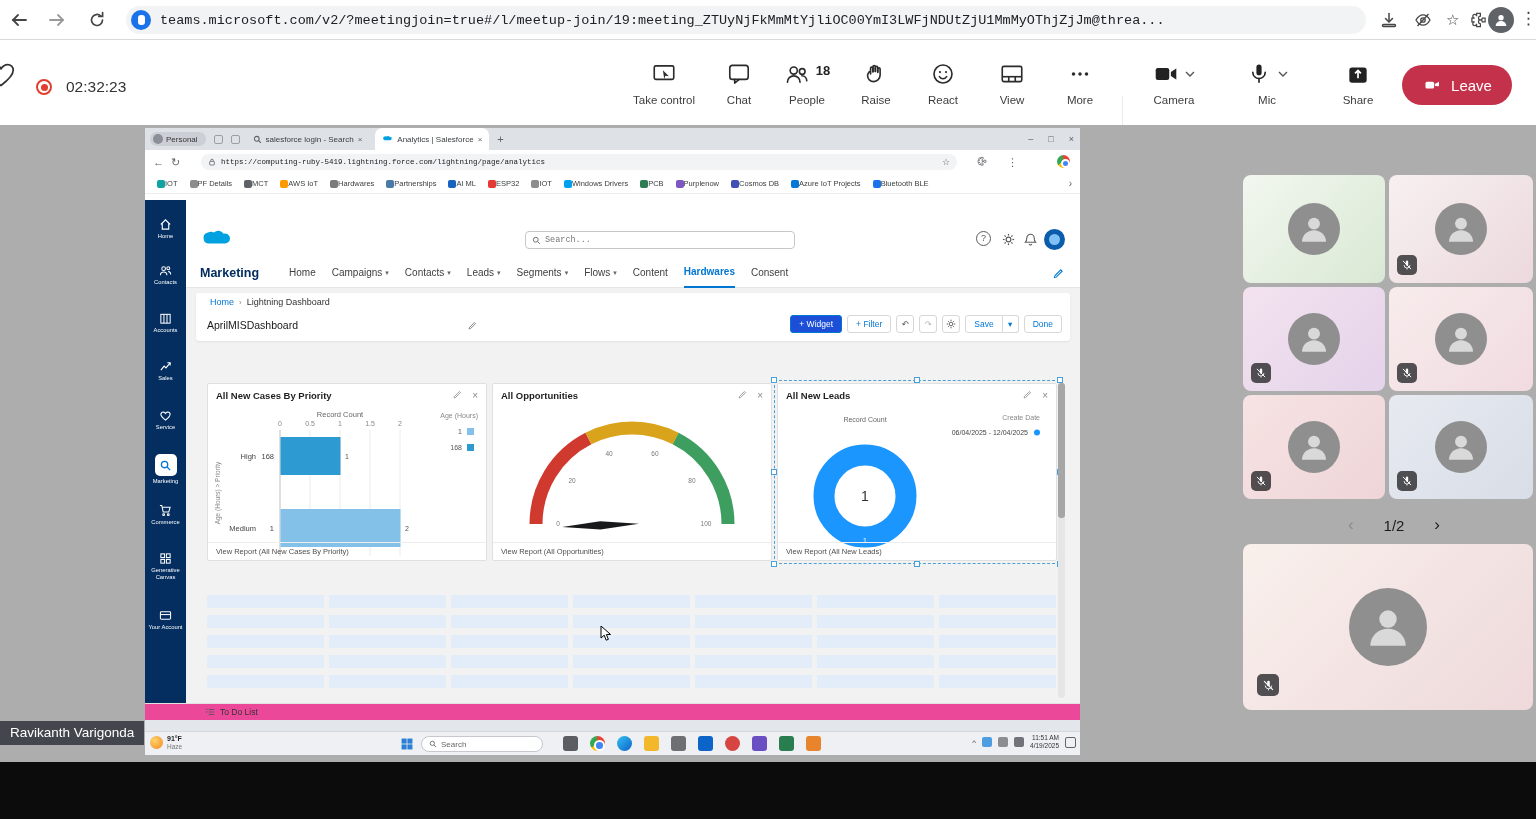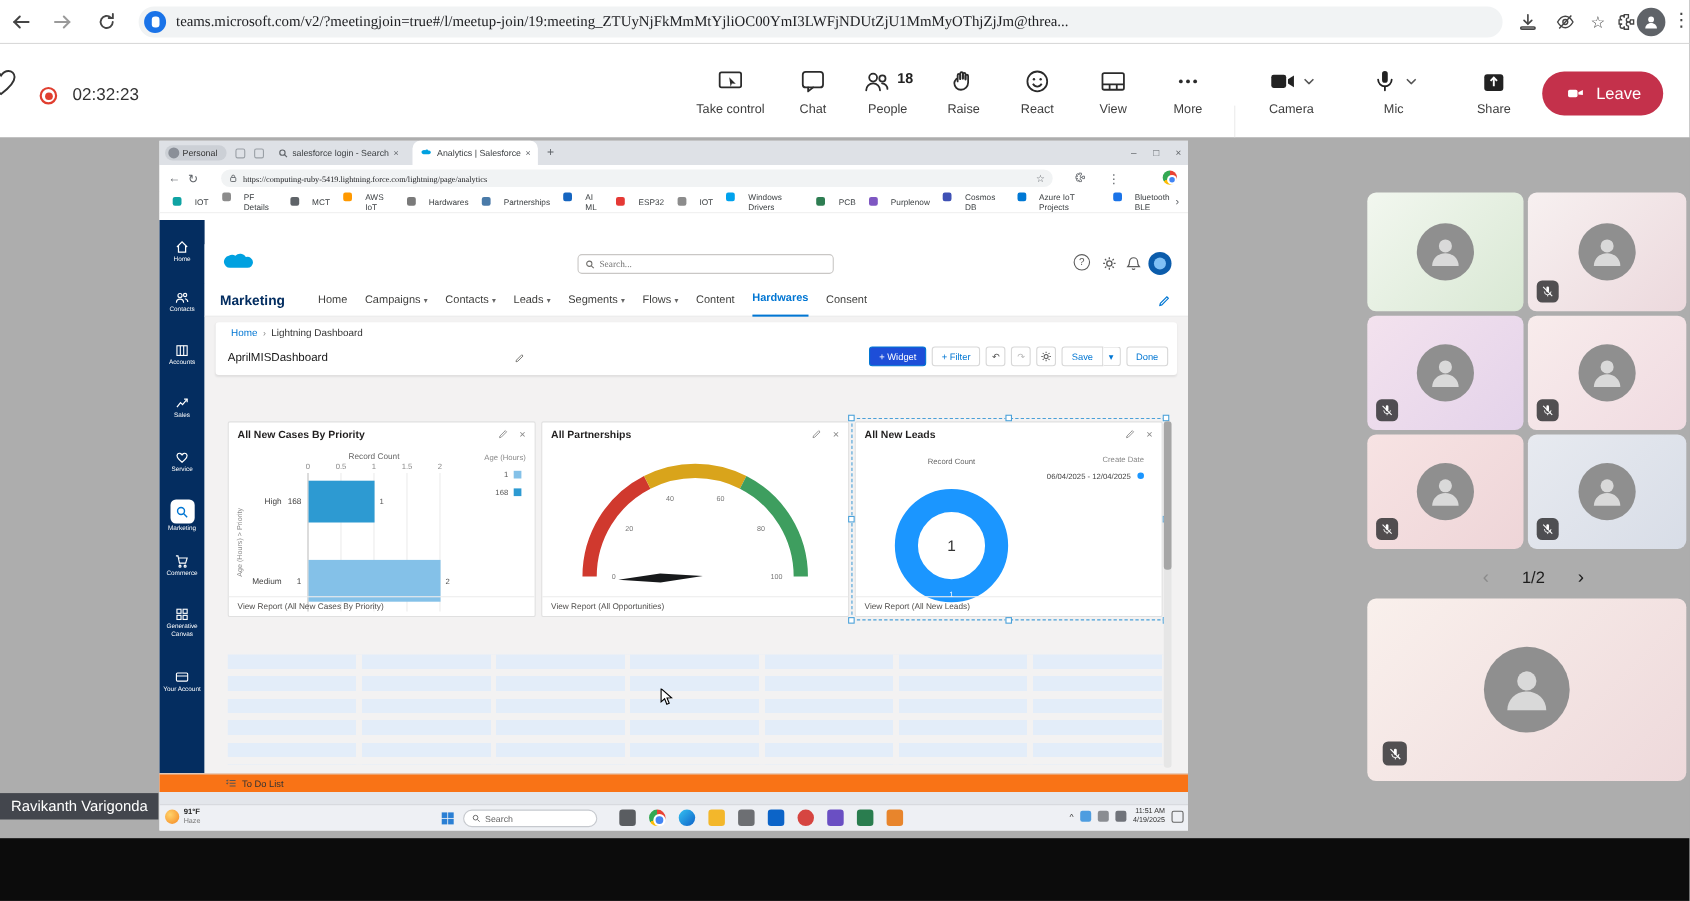--- a/index.html
+++ b/index.html
@@ -1,20 +1,20 @@
 <!DOCTYPE html>
 <html><head>
 <meta charset="utf-8">
 <style>
 *{margin:0;padding:0;box-sizing:border-box}
 html,body{width:1536px;height:819px}
 body{position:relative;font-family:"Liberation Sans",sans-serif;background:#adadad;overflow:hidden}
 svg{display:block}
 svg text{font-family:"Liberation Sans",sans-serif}
-input{font-family:Liberation Serif, serif}
+input{font-family:Liberation Mono, monospace}
 
 
 #bb{position:absolute;left:0;top:0;width:1536px;height:40px;background:#fff;border-bottom:1px solid #d9d9d9;z-index:6}
 .nico{position:absolute;top:11px}
 #url-pill{position:absolute;left:126px;top:6px;width:1240px;height:28px;border-radius:14px;background:#f1f3f4;display:flex;align-items:center;gap:9px;padding-left:5px}
 #site-badge{width:20px;height:20px;border-radius:50%;background:#1a73e8;flex:0 0 20px;display:flex;align-items:center;justify-content:center}
 #site-badge i{width:7px;height:10px;border-radius:3px;background:#fff;display:block}
 #url-text{border:0;background:transparent;outline:none;font-size:13.5px;color:#202124;width:1140px}
 #bb-avatar{position:absolute;left:1488px;top:7px;width:26px;height:26px;border-radius:50%;background:#5f6368;display:flex;align-items:center;justify-content:center}
 #bb-dots{position:absolute;left:1520px;top:8px;font-size:17px;color:#444}
@@ -48,38 +48,38 @@
 #win-ctl{position:absolute;right:6px;top:0;display:flex;gap:15px;align-items:center;height:22px;color:#5f6368;font-size:9px}
 #ctb{position:absolute;left:0;top:22px;width:935px;height:24px;background:#fff}
 #ctb .cico{position:absolute;top:6px;font-size:11px;color:#5f6368}
 #curl{position:absolute;left:56px;top:4px;width:756px;height:16px;background:#f1f3f4;border-radius:8px;display:flex;align-items:center;gap:5px;padding:0 7px}
 #curl input{border:0;background:transparent;outline:none;font-size:7.5px;color:#202124;width:680px}
 #curl .star{font-size:9px;color:#5f6368;margin-left:auto}
 #chrome-ball-sm{position:absolute;left:912px;top:5px}
 .chromeball{border-radius:50%;background:conic-gradient(#ea4335 0 33%,#fbbc05 33% 66%,#34a853 66% 100%);position:relative}
 .chromeball::after{content:"";position:absolute;left:28%;top:28%;width:44%;height:44%;border-radius:50%;background:#4285f4;border:2px solid #fff}
 #bmbar{position:absolute;left:0;top:46px;width:935px;height:20px;background:#fff;border-bottom:1px solid #ececec;display:flex;align-items:center;padding-left:6px}
-.bm{display:flex;align-items:flex-start;gap:12px;padding:0 6px;font-size:7.5px;color:#3c4043}
+.bm{display:flex;align-items:flex-end;gap:0;padding:0 6px;font-size:7.5px;color:#3c4043}
 .fav{width:8px;height:8px;border-radius:2px;flex:0 0 8px}
 .f0{background:#0fa3a3}.f1{background:#8c8c8c}.f2{background:#5f6368}.f3{background:#ff9900}.f4{background:#7a7a7a}.f5{background:#4a7aa8}.f6{background:#1565c0}.f7{background:#e53935}.f8{background:#8c8c8c}.f9{background:#00a2ed}.f10{background:#2e7d52}.f11{background:#7e57c2}.f12{background:#3f51b5}.f13{background:#0078d4}.f14{background:#1a73e8}
 #bm-chev{position:absolute;right:8px;top:50px;font-size:10px;color:#5f6368}
 
 
 #sfb{position:absolute;left:41px;top:72px;width:894px;height:22px;background:#0176d3;display:flex;align-items:center;justify-content:flex-end;gap:8px;padding-right:14px;color:#fff;font-size:8.5px}
 #trial-badge{background:#ffd84d;color:#222;font-weight:bold;padding:1px 4px;border-radius:2px;font-size:8px}
 #buy-now{background:#fff;color:#0176d3;font-weight:bold;padding:2px 10px;border-radius:3px;font-size:8.5px;cursor:pointer}
 #sfgap{position:absolute;left:0;top:66px;width:935px;height:6px;background:#fff}
 #sfsb{position:absolute;left:0;top:72px;width:41px;height:503px;background:#042d60}
 .sbi{position:absolute;left:0;width:41px;text-align:center;color:#fff}
 .sbi svg{margin:0 auto}
 .sbl{font-size:5.8px;margin-top:2px;line-height:6.5px;padding:0 1px}
 .appbox{width:22px;height:22px;background:#fff;border-radius:5px;margin:0 auto;display:flex;align-items:center;justify-content:center}
 #sfh{position:absolute;left:41px;top:94px;width:894px;height:36px;background:#fff}
 #sf-logo{position:absolute;left:14px;top:7px}
-#sf-search{position:absolute;left:339px;top:9px;width:233px;height:18px;border:1px solid #c9c7c5;border-radius:4px;display:flex;align-items:center;gap:4px;padding:0 6px}
+#sf-search{position:absolute;left:339px;top:9px;width:270px;height:18px;border:1px solid #c9c7c5;border-radius:4px;display:flex;align-items:center;gap:4px;padding:0 6px}
 #sf-search input{border:0;outline:none;font-size:8.5px;color:#444;width:208px}
 .hico{position:absolute;top:11px;color:#5c5c5c}
 #help-ico{position:absolute;left:790px;top:9px;width:15px;height:15px;border:1px solid #5c5c5c;border-radius:50%;font-size:9px;color:#5c5c5c;text-align:center;line-height:13px}
 #sf-avatar{position:absolute;left:858px;top:7px;width:21px;height:21px;border-radius:50%;background:#0b5cab;display:flex;align-items:center;justify-content:center}
 #sf-avatar i{width:11px;height:11px;border-radius:50%;background:#7fc0f5;display:block}
 #sfn{position:absolute;left:41px;top:130px;width:894px;height:30px;background:#fff;border-bottom:1px solid #e6e6e6;display:flex;align-items:center;padding-left:14px}
 #appname{font-size:12.5px;font-weight:bold;color:#032d60;margin-right:30px}
 .nvi{font-size:10px;color:#3e3e3c;margin-right:16px;display:flex;align-items:center;gap:3px;height:30px;cursor:pointer}
 .nvi.active{color:#0176d3;border-bottom:2.5px solid #0176d3;font-weight:bold}
 .dn{font-size:7px;color:#666}
@@ -104,21 +104,21 @@
 .wico{position:absolute;top:6px;color:#8a8a8a;cursor:pointer}
 .wbody{position:absolute;left:2px;top:22px}
 .wfoot{position:absolute;left:0;right:0;bottom:0;height:18px;border-top:1px solid #ededed;font-size:7.5px;color:#514f4d;line-height:17px;padding-left:8px}
 .sel{position:absolute;inset:-4px;border:1.2px dashed #4aa0d8;pointer-events:none}
 .hnd{position:absolute;width:6px;height:6px;background:#fff;border:1px solid #4aa0d8}
 #grid-ph{position:absolute;left:21px;top:307px;width:851px;height:100px;
 background-image:repeating-linear-gradient(to right,transparent 0 117px,#f3f2f2 117px 122px),repeating-linear-gradient(to bottom,#e3edf9 0 13px,transparent 13px 20px)}
 #sf-scroll{position:absolute;left:872px;top:95px;width:7px;height:315px;background:#e6e6e6;border-radius:3px}
 #sf-scroll i{position:absolute;left:0;top:0;width:7px;height:135px;background:#a6a6a6;border-radius:3px;display:block}
 #cursor{position:absolute;left:414px;top:338px}
-#todo{position:absolute;left:0;top:575px;width:935px;height:17px;background:#f97316;border-top:1px solid #e2e2e2;display:flex;align-items:center;gap:5px;padding-left:60px;font-size:8.5px;color:#333}
+#todo{position:absolute;left:0;top:575px;width:935px;height:17px;background:#ec4899;border-top:1px solid #e2e2e2;display:flex;align-items:center;gap:5px;padding-left:60px;font-size:8.5px;color:#333}
 #wall{position:absolute;left:0;top:592px;width:935px;height:11px;background:#e3e6eb}
 #itb{position:absolute;left:0;top:603px;width:935px;height:24px;background:#eef0f4;border-top:1px solid #d5d8dd}
 #itb-weather{position:absolute;left:5px;top:3px;display:flex;gap:4px;align-items:center}
 #itb-sun{width:13px;height:13px;border-radius:50%;background:radial-gradient(circle at 35% 35%,#ffd36b,#f5861f)}
 #itb-temp{font-size:7px;color:#222;font-weight:bold;line-height:8px}
 #itb-cond{font-size:6.5px;color:#777;line-height:7px}
 #itb-start{position:absolute;left:256px;top:6px}
 #itb-search{position:absolute;left:276px;top:4px;width:122px;height:16px;background:#fff;border:1px solid #c6c9ce;border-radius:8px;display:flex;align-items:center;gap:4px;padding:0 7px;font-size:8px;color:#666}
 .ia{position:absolute;top:4px;width:15px;height:15px;border-radius:3px}
 .rnd{border-radius:50%}
@@ -687,21 +687,21 @@
               <text x="252" y="28" font-size="7" fill="#555" text-anchor="end">1</text>
               <rect x="257" y="22" width="7" height="7" fill="#84c1e8"></rect>
               <text x="252" y="44" font-size="7" fill="#555" text-anchor="end">168</text>
               <rect x="257" y="38" width="7" height="7" fill="#2d9ad2"></rect>
             </svg>
           </div>
         <div class="wfoot"><span>View Report (All New Cases By Priority)</span></div>
       </div>
 
       <div class="wcard" style="left:306px">
-        <span class="wtitle">All Partnerships</span>
+        <span class="wtitle">All Opportunities</span>
         <span class="wico" style="right:24px">
             <svg width="9" height="9" viewBox="0 0 12 12">
               <path d="M1.5,10.5L2,8.5 8.5,2 10,3.5 3.5,10z" fill="none" stroke="#8a8a8a" stroke-width="1.1"></path>
             </svg>
           </span>
         <span class="wico" style="right:8px;font-size:10px">×</span>
         <div class="wbody" id="chart-gauge">
             <svg width="274" height="154" viewBox="0 0 274 154" xmlns="http://www.w3.org/2000/svg">
               <path d="M41.0,118.0 A96,96 0 0 1 93.4,32.5" fill="none" stroke="#d0392e" stroke-width="13"></path>
               <path d="M93.4,32.5 A96,96 0 0 1 180.6,32.5" fill="none" stroke="#d9a41b" stroke-width="13"></path>

